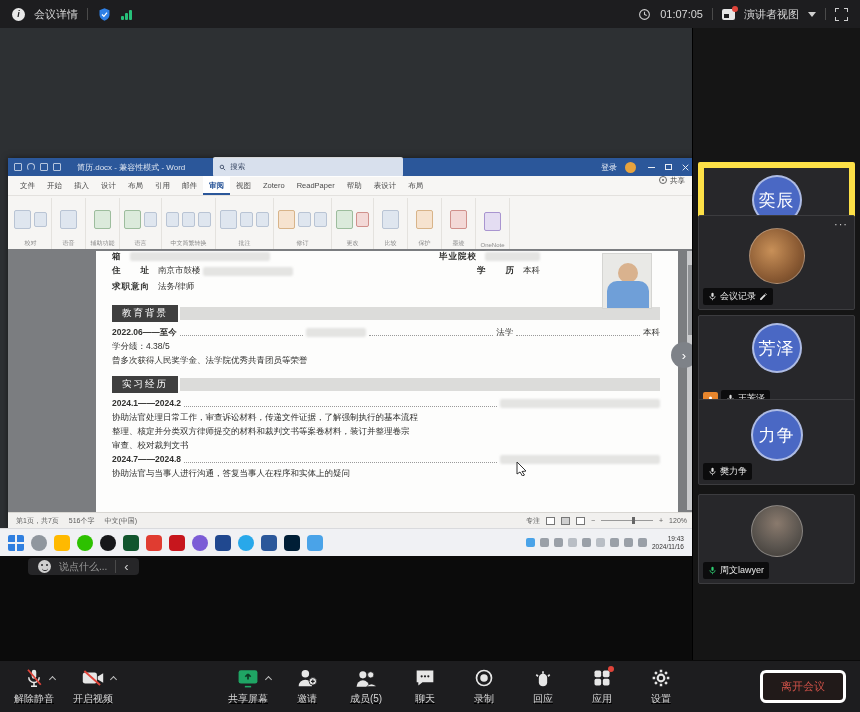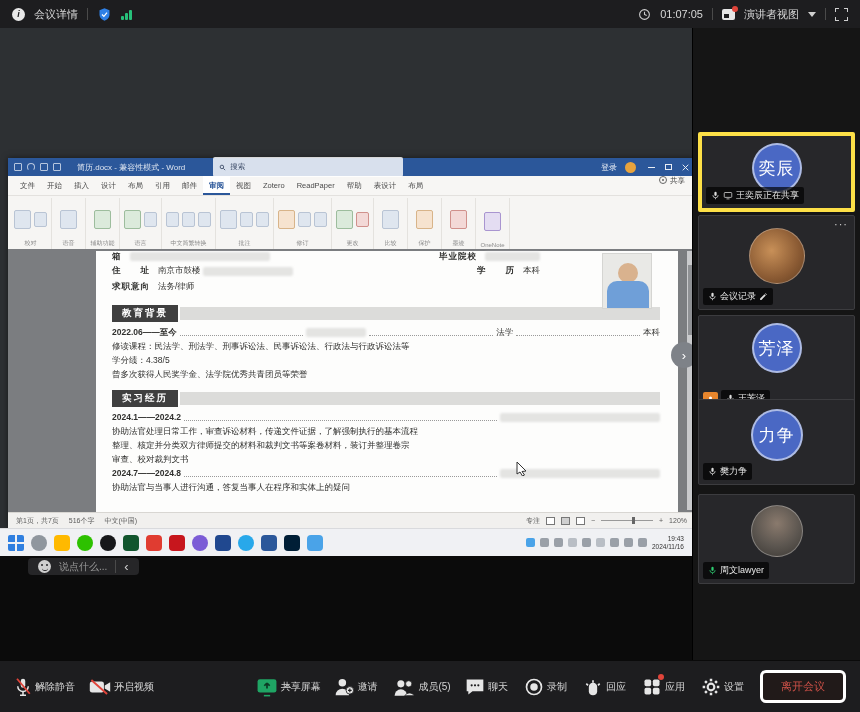--- a/index.html
+++ b/index.html
@@ -72,21 +72,21 @@
   .doc-line { font-size:8.5px; color:#30302e; line-height:14px; white-space:nowrap; }
   .doc-line b { font-weight:bold; }
   .flexline { display:flex; align-items:center; gap:3px; }
   .lead { flex:1; border-bottom:1px dotted #9a9a9a; height:8px; min-width:10px; }
   .blur { display:inline-block; height:9px; background:#e4e4e2; border-radius:2px; filter:blur(1px); }
   .w140{width:140px;} .w60{width:60px;} .w90{width:90px;} .w55{width:55px;} .w160{width:160px;}
   .c-row { display:flex; align-items:center; height:16px; font-size:8.5px; color:#30302e; }
   .c-lbl { font-weight:bold; letter-spacing:1px; margin-right:8px; }
   .c-col2 { margin-left:auto; margin-right:120px; display:flex; align-items:center; }
   .sec-hdr { display:flex; align-items:center; margin:6px 0 3px 0; }
-  .sec-box { background:#3f3f3f; color:#fff; font-size:9.5px; font-weight:bold; padding:2px 10px; letter-spacing:2px; }
+  .sec-box { background:#3f3f3f; color:#fff; font-size:9.5px; font-weight:normal; padding:2px 10px; letter-spacing:2px; }
   .sec-bar { flex:1; height:13px; background:#dcdcda; margin-left:2px; }
   .photo { position:absolute; right:26px; top:2px; width:50px; height:56px; background:#e9e9e6; border:1px solid #d5d5d2; overflow:hidden; }
   .photo .head { position:absolute; left:15px; top:9px; width:20px; height:20px; background:#d9b28e; border-radius:50%; }
   .photo .shirt { position:absolute; left:4px; top:27px; width:42px; height:30px; background:#6f9fd8; border-radius:10px 10px 0 0; }
 
   .cursor-arrow { position:absolute; }
 
   .w-status { position:absolute; left:0; bottom:0; width:687px; height:16px; background:#f1f0ee; border-top:1px solid #d8d6d2;
               display:flex; align-items:center; font-size:7px; color:#5a5a5a; padding:0 8px; gap:10px; }
   .ws-right { margin-left:auto; display:flex; align-items:center; gap:6px; }
@@ -111,37 +111,37 @@
                display:flex; align-items:center; gap:8px; padding:0 10px; color:#9a9a9a; font-size:10px; }
   .emoji-ico { width:13px; height:13px; border-radius:50%; background:#cfcfcf; position:relative; }
   .emoji-ico::before { content:""; position:absolute; left:3px; top:4px; width:2px; height:2px; background:#262628; border-radius:50%; box-shadow:5px 0 0 #262628; }
   .emoji-ico::after { content:""; position:absolute; left:3.5px; top:7px; width:6px; height:3px; border-bottom:1.5px solid #262628; border-radius:0 0 6px 6px; }
   .collapse-handle { position:absolute; right:-5px; top:314px; width:26px; height:26px; border-radius:50%;
                      background:#7e8288; color:#fff; display:flex; align-items:center; justify-content:center; font-size:13px; }
 
   
   .sidebar { position:absolute; left:692px; top:28px; width:168px; height:632px; background:#151515; border-left:1px solid #000; }
   .tile { position:absolute; left:5px; width:157px; background:#27272a; border:1px solid #3c3c3f; border-radius:2px; overflow:hidden; }
-  .tile.sharing { border:4px solid #fde047; }
+  .tile.sharing { border:6px solid #fde047;margin-top:30px; }
   .avatar-circle { position:absolute; left:50%; transform:translateX(-50%); border-radius:50%;
                    background:#4a68c4; border:2px solid rgba(255,255,255,.55);
                    display:flex; align-items:center; justify-content:center; color:#fff; font-size:17px; letter-spacing:1px; }
   .avatar-photo { position:absolute; left:50%; transform:translateX(-50%); border-radius:50%; border:1px solid rgba(255,255,255,.3); }
   .av-food { background:radial-gradient(circle at 40% 40%, #c89058 0%, #8a5a33 60%, #5f3c20 100%); }
   .av-person { background:radial-gradient(circle at 50% 35%, #8a7a6d 0%, #5c5650 55%, #3a3733 100%); }
   .tile-label { position:absolute; left:4px; bottom:4px; background:rgba(0,0,0,.68); border-radius:2px;
                 display:flex; align-items:center; gap:3px; padding:2px 5px; color:#e8e8e8; font-size:9px; white-space:nowrap; }
   .host-badge { position:absolute; left:4px; bottom:4px; width:15px; height:15px; background:#e8862d; border-radius:2px;
                 display:flex; align-items:center; justify-content:center; }
   .tile-more { position:absolute; right:6px; top:2px; color:#cfcfcf; font-size:11px; letter-spacing:1px; }
 
   
   .toolbar { position:absolute; left:0; top:660px; width:860px; height:52px; background:#1d1d1f; border-top:1px solid #0a0a0a;
              display:flex; align-items:center; padding:0 14px; }
-  .tbi { display:flex; flex-direction:row; align-items:center; gap:3px; margin-right:19px; min-width:40px; }
+  .tbi { display:flex; flex-direction:column; align-items:center; gap:3px; margin-right:19px; min-width:40px;text-decoration:underline; }
   .tbi .ic { position:relative; height:21px; display:flex; align-items:center; justify-content:center; }
   .tbi .lb { font-size:10px; color:#d6d6d6; white-space:nowrap; }
   .chev { width:5px; height:5px; border-left:1.5px solid #bdbdbd; border-top:1.5px solid #bdbdbd; transform:rotate(45deg); position:absolute; right:-12px; top:9px; }
   .spacer { width:96px; }
   .leave-btn { margin-left:auto; border:3px solid #ffffff; color:#cf5148; background:#211a19; font-size:11px;
                padding:6px 18px; border-radius:6px; white-space:nowrap; }
   .badge-dot { position:absolute; right:-2px; top:-2px; width:6px; height:6px; background:#e0443a; border-radius:50%; }
 </style>
 </head>
 <body>
@@ -360,21 +360,20 @@
 
             <div class="doc-line flexline">
               <b>2022.06——至今</b>
               <span class="lead"></span>
               <span class="blur w60"></span>
               <span class="lead"></span>
               <span>法学</span>
               <span class="lead"></span>
               <span>本科</span>
             </div>
-            <div class="doc-line">修读课程：民法学、刑法学、刑事诉讼法、民事诉讼法、行政法与行政诉讼法等</div>
             <div class="doc-line">学分绩：4.38/5</div>
             <div class="doc-line">曾多次获得人民奖学金、法学院优秀共青团员等荣誉</div>
 
             <div class="sec-hdr" style="margin-top:9px;">
               <span class="sec-box">实习经历</span>
               <span class="sec-bar"></span>
             </div>
 
             <div class="doc-line flexline">
               <b>2024.1——2024.2</b>

